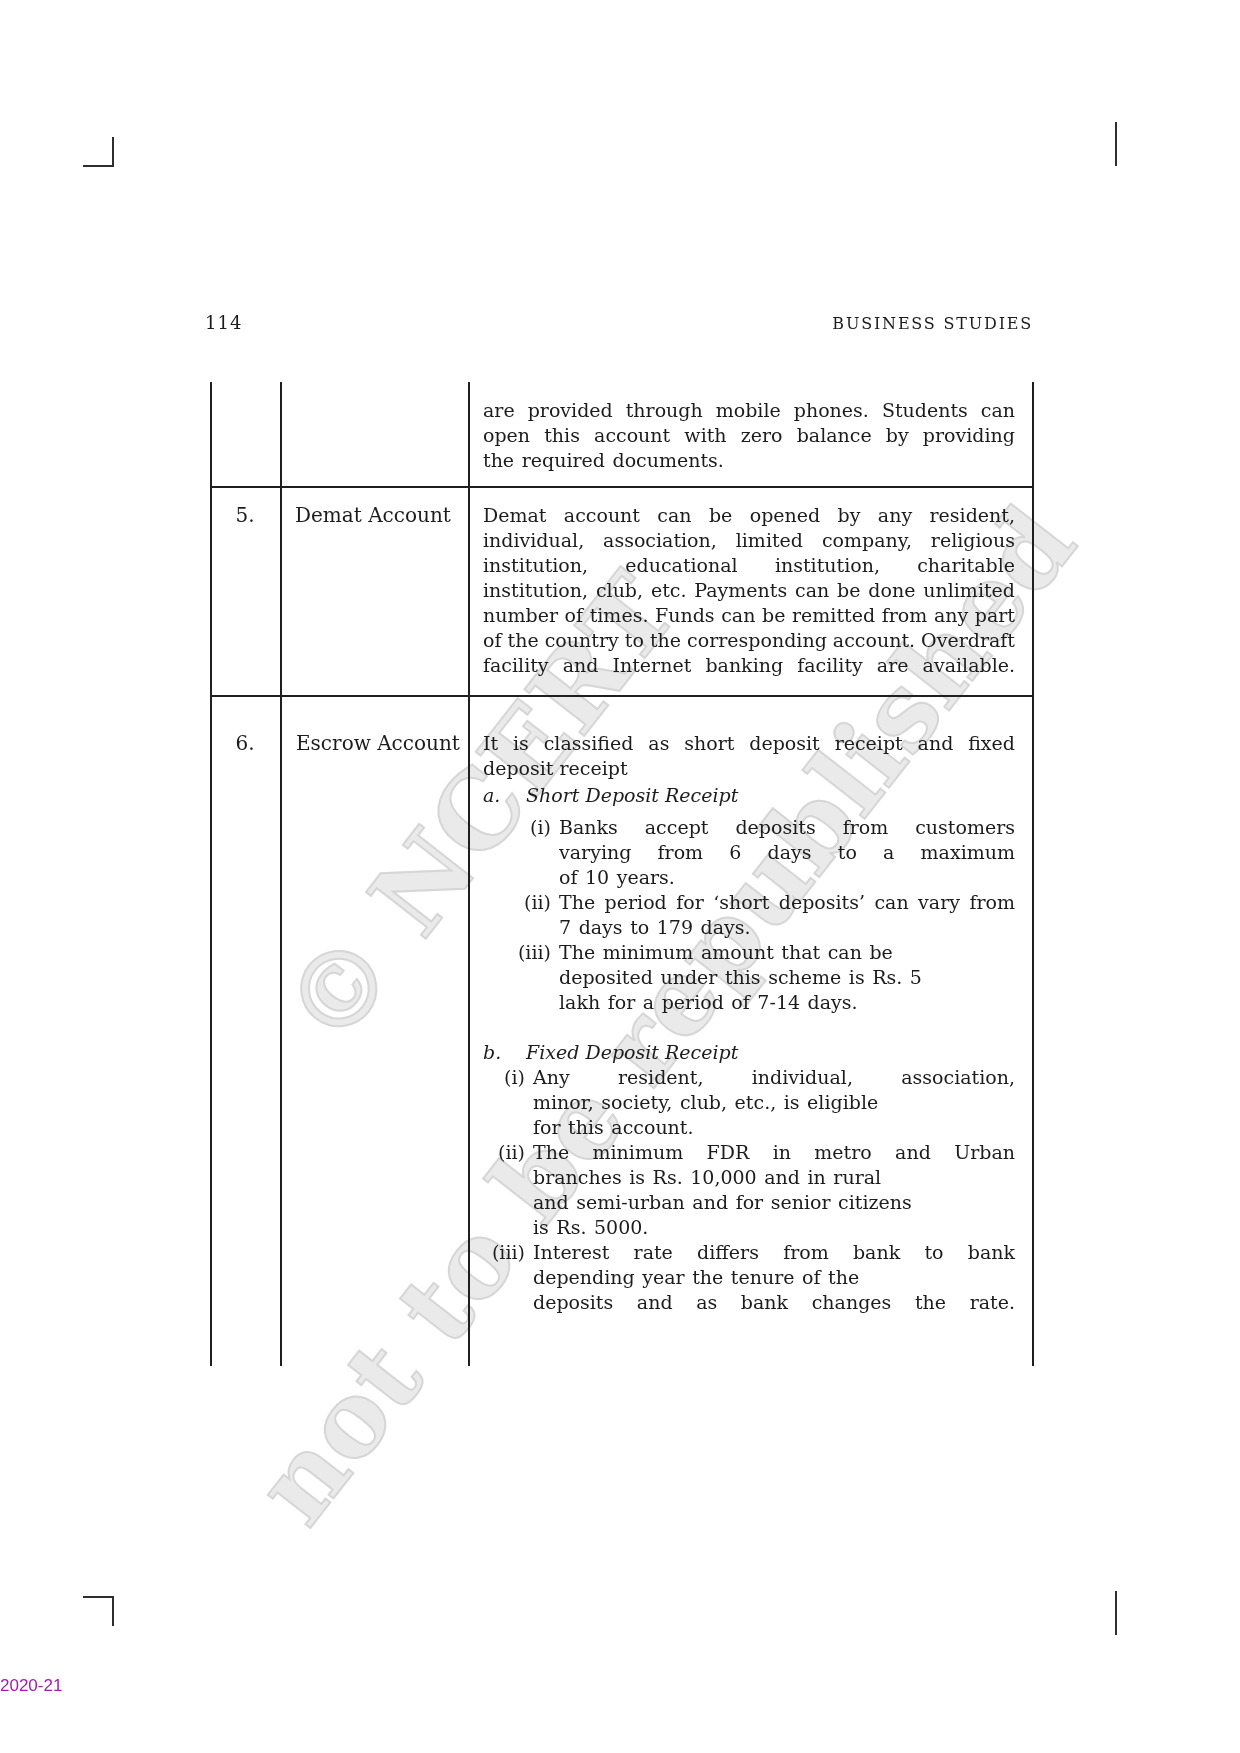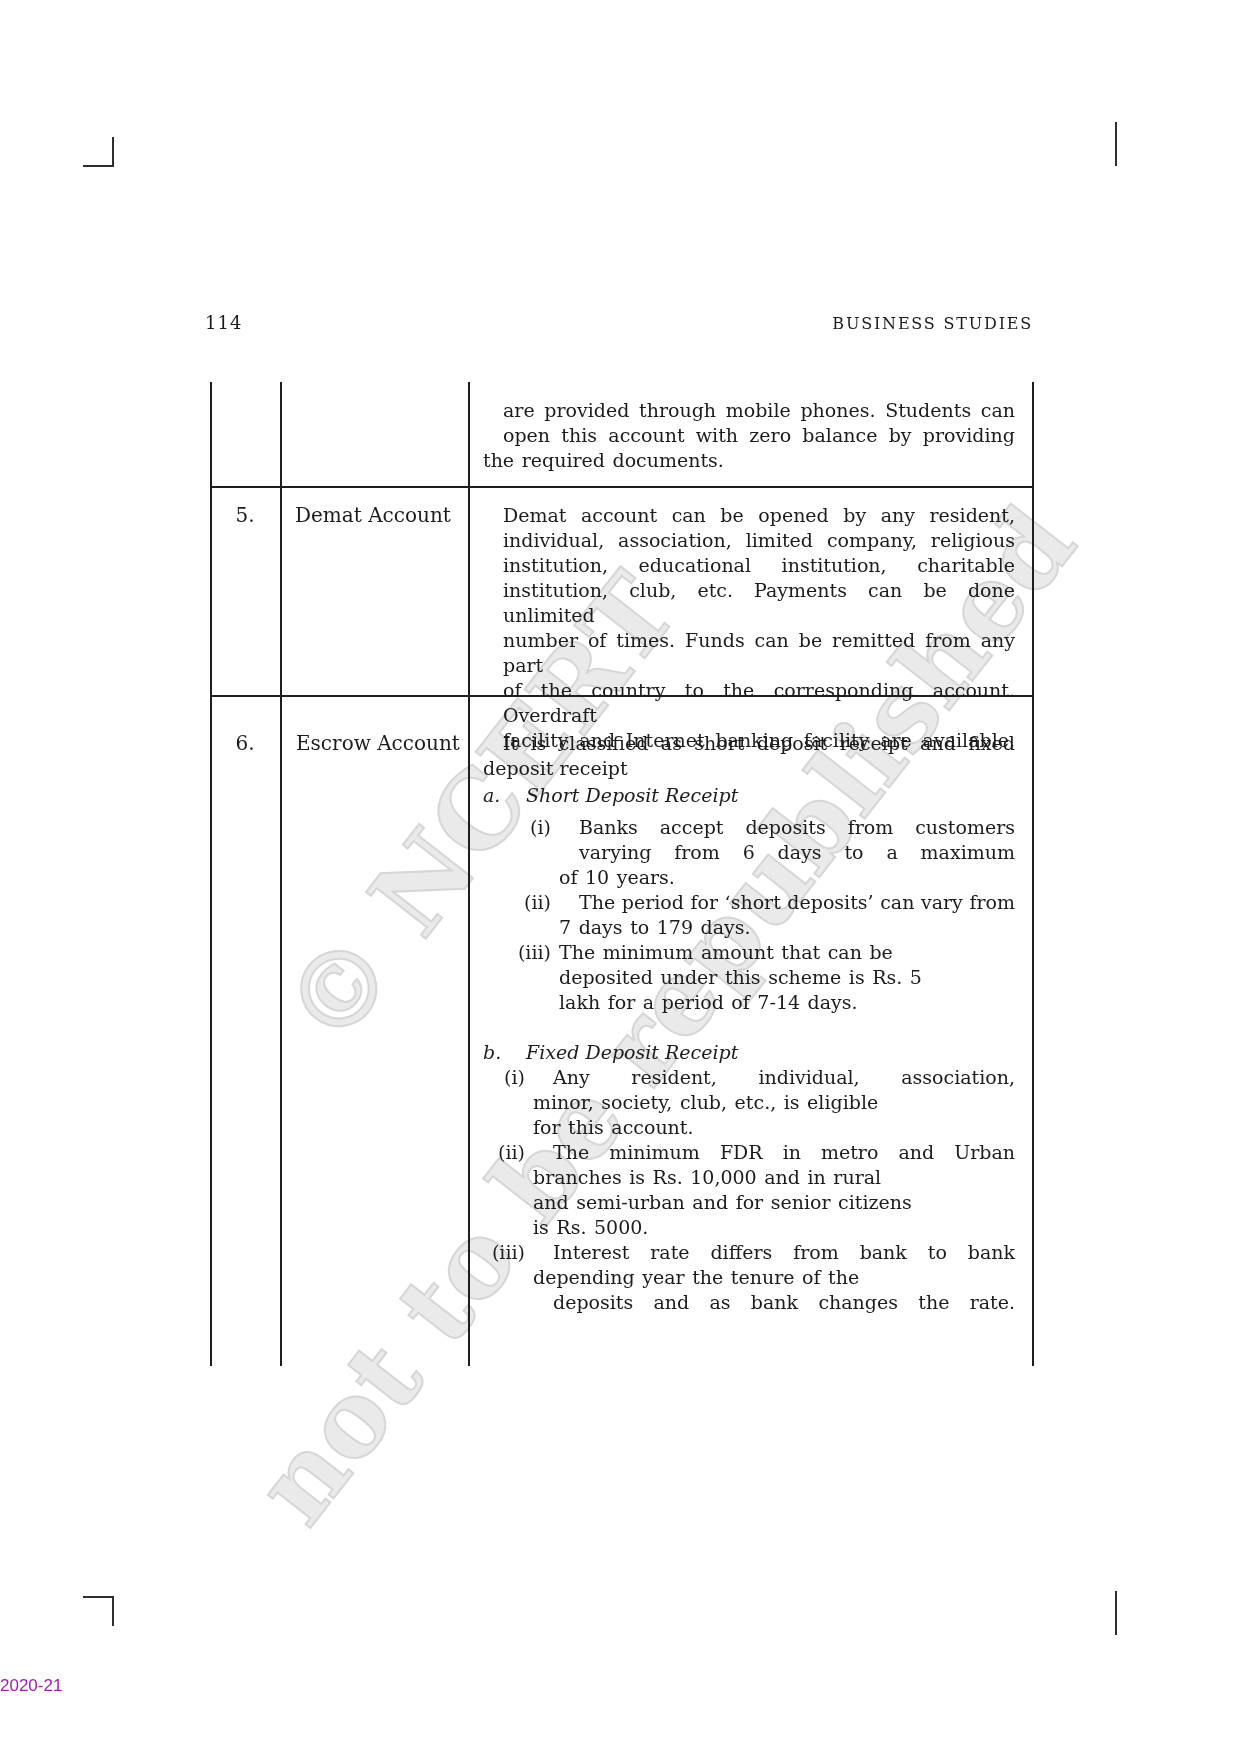--- a/index.html
+++ b/index.html
@@ -25,21 +25,21 @@
   .wm1{font-size:104px;left:480px;top:810px;transform:translate(-50%,-50%) rotate(-52deg);}
   .wm2{font-size:104px;left:665px;top:1015px;transform:translate(-50%,-50%) rotate(-52deg);}
   
   .content{position:absolute;inset:0;z-index:2;}
   .vline,.hline{position:absolute;background:#1f1f1f;}
   .cell{position:absolute;font-size:19px;line-height:25px;}
   .numcell{width:70px;text-align:center;font-size:20px;}
   .acctcell{font-size:20px;white-space:nowrap;}
   .desc{width:532px;text-align:left;}
   .tline{text-align:left;}
-  .jl{text-align:justify;text-align-last:justify;margin-left:20px;}
+  .jl{text-align:justify;text-align-last:justify;}
   .rg{word-spacing:1.5px;}
   .sechead{margin-top:2px;}
   .sechead .slabel{font-style:italic;display:inline-block;width:43px;}
   .sechead .stitle{font-style:italic;}
   .items-a{margin-top:7px;}
   .items-b{margin-top:0;}
   .item{position:relative;}
   .items-a .item{padding-left:76px;}
   .items-a .inum{position:absolute;left:0;top:0;width:68px;text-align:right;}
   .items-b .item{padding-left:50px;}

